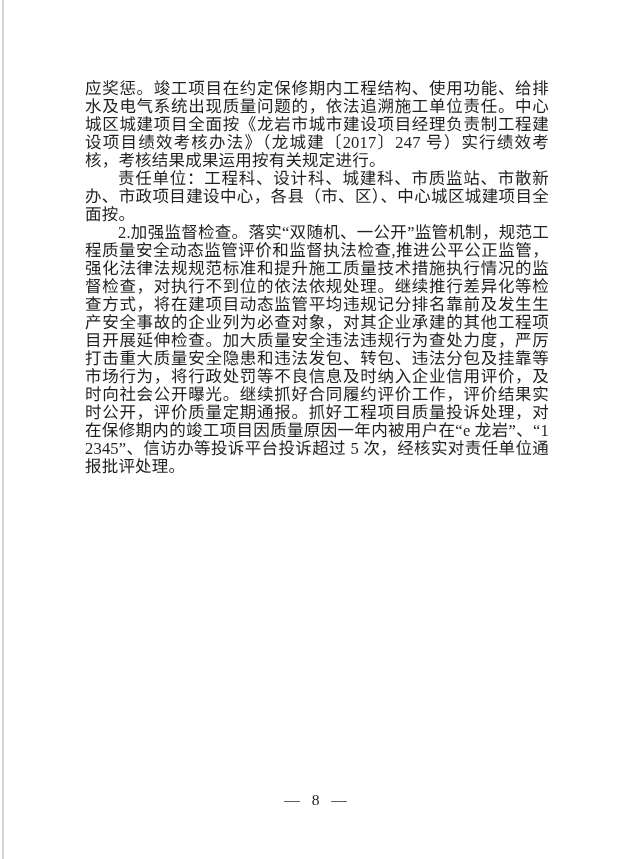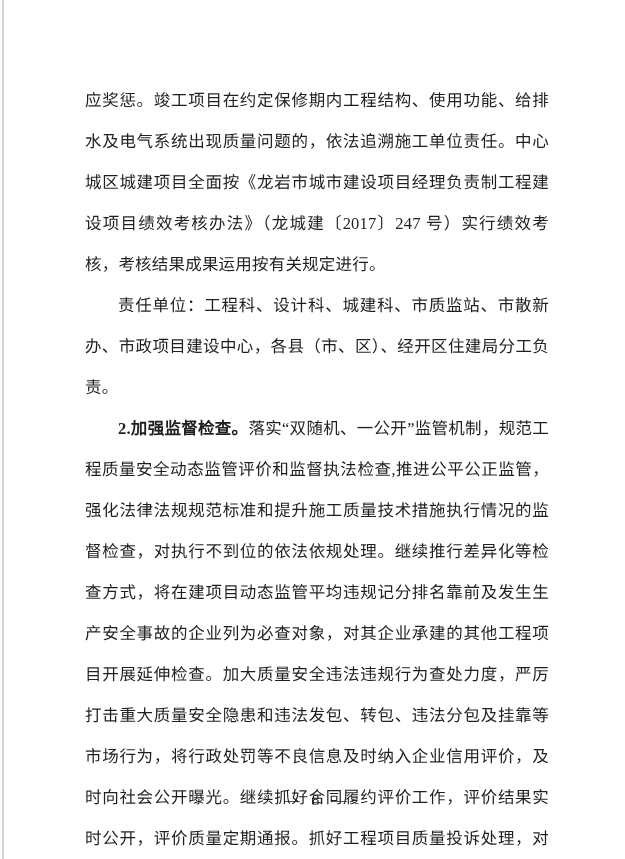--- a/index.html
+++ b/index.html
@@ -28,31 +28,31 @@
   }
   .content {
     position: absolute;
     left: 85px;
     top: 80px;
     width: 464px;
   }
   .para {
     margin: 0;
     font-size: 16.5px;
-    line-height: 41px;
+    line-height: 18px;
     text-align: justify;
     text-justify: inter-ideograph;
     letter-spacing: 0.2px;
     word-break: break-all;
   }
   .para.indent {
     text-indent: 2em;
   }
   .para .lead {
-    font-weight: 700;
+    font-weight: 400;
   }
   .page-number {
     position: absolute;
     top: 791px;
     left: 0;
     width: 100%;
     padding-left: 10px;
     box-sizing: border-box;
     text-align: center;
     font-size: 15.5px;
@@ -64,21 +64,21 @@
 <body>
 
 <div class="page">
 
   <div class="scan-edge"></div>
 
   <div class="content">
 
     <p class="para">应奖惩。竣工项目在约定保修期内工程结构、使用功能、给排水及电气系统出现质量问题的，依法追溯施工单位责任。中心城区城建项目全面按《龙岩市城市建设项目经理负责制工程建设项目绩效考核办法》（龙城建〔2017〕247 号）实行绩效考核，考核结果成果运用按有关规定进行。</p>
 
-    <p class="para indent">责任单位：工程科、设计科、城建科、市质监站、市散新办、市政项目建设中心，各县（市、区）、经开区住建局分工负责。</p>
+    <p class="para indent">责任单位：工程科、设计科、城建科、市质监站、市散新办、市政项目建设中心，各县（市、区）、中心城区城建项目全面按。</p>
 
     <p class="para indent"><span class="lead">2.加强监督检查。</span><span>落实“双随机、一公开”监管机制，规范工程质量安全动态监管评价和监督执法检查,推进公平公正监管，强化法律法规规范标准和提升施工质量技术措施执行情况的监督检查，对执行不到位的依法依规处理。继续推行差异化等检查方式，将在建项目动态监管平均违规记分排名靠前及发生生产安全事故的企业列为必查对象，对其企业承建的其他工程项目开展延伸检查。加大质量安全违法违规行为查处力度，严厉打击重大质量安全隐患和违法发包、转包、违法分包及挂靠等市场行为，将行政处罚等不良信息及时纳入企业信用评价，及时向社会公开曝光。继续抓好合同履约评价工作，评价结果实时公开，评价质量定期通报。抓好工程项目质量投诉处理，对在保修期内的竣工项目因质量原因一年内被用户在“e 龙岩”、“12345”、信访办等投诉平台投诉超过 5 次，经核实对责任单位通报批评处理。</span></p>
 
 
   </div>
 
   <div class="page-number">— 8 —</div>
 
 </div>
 

